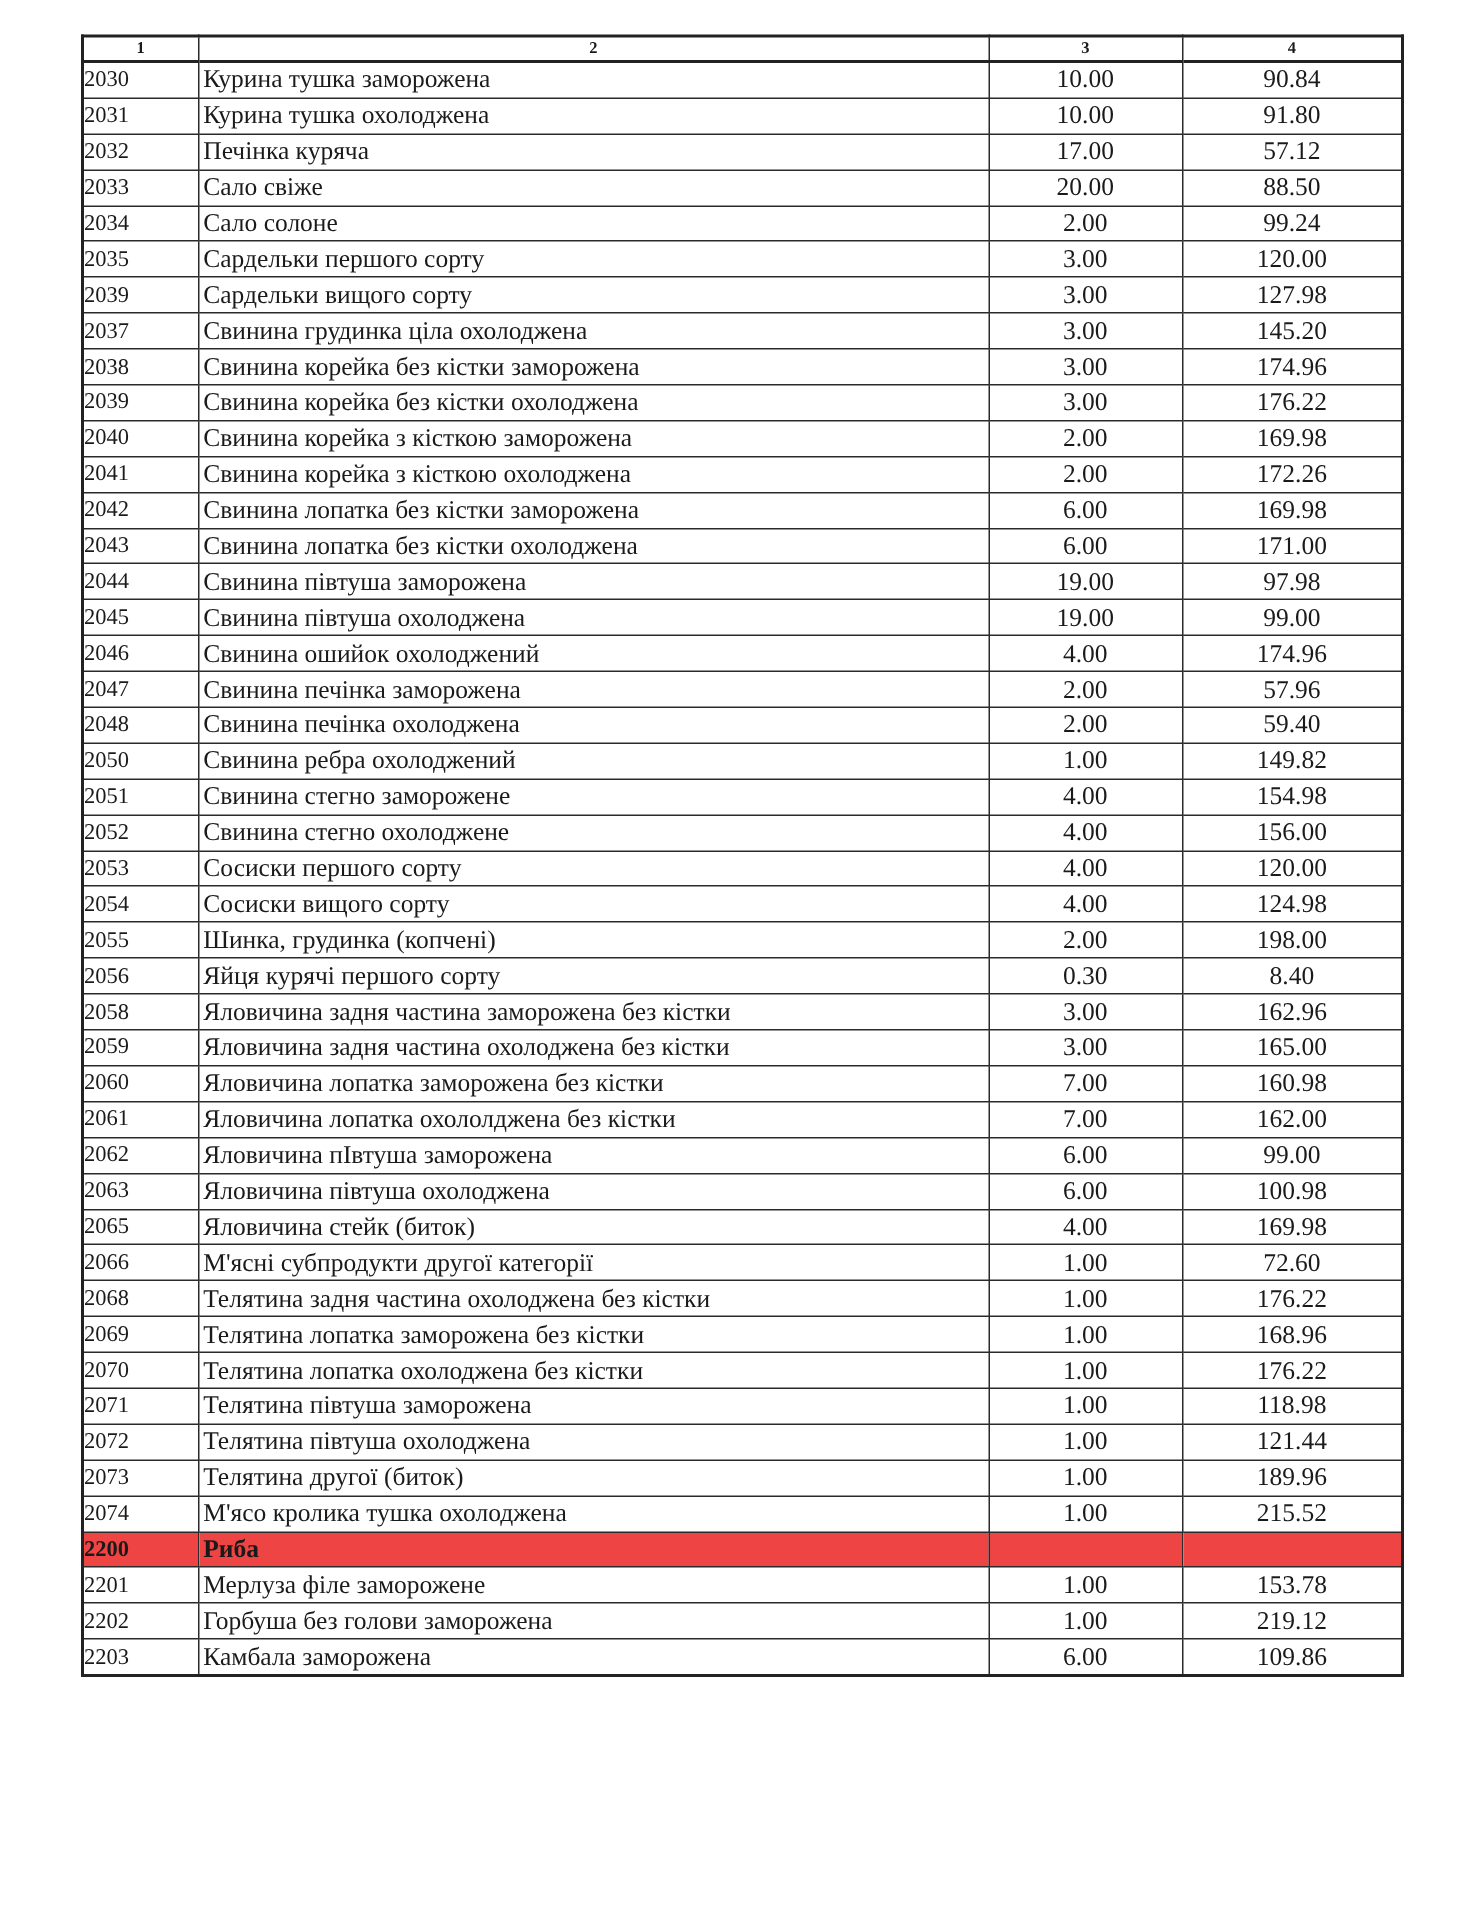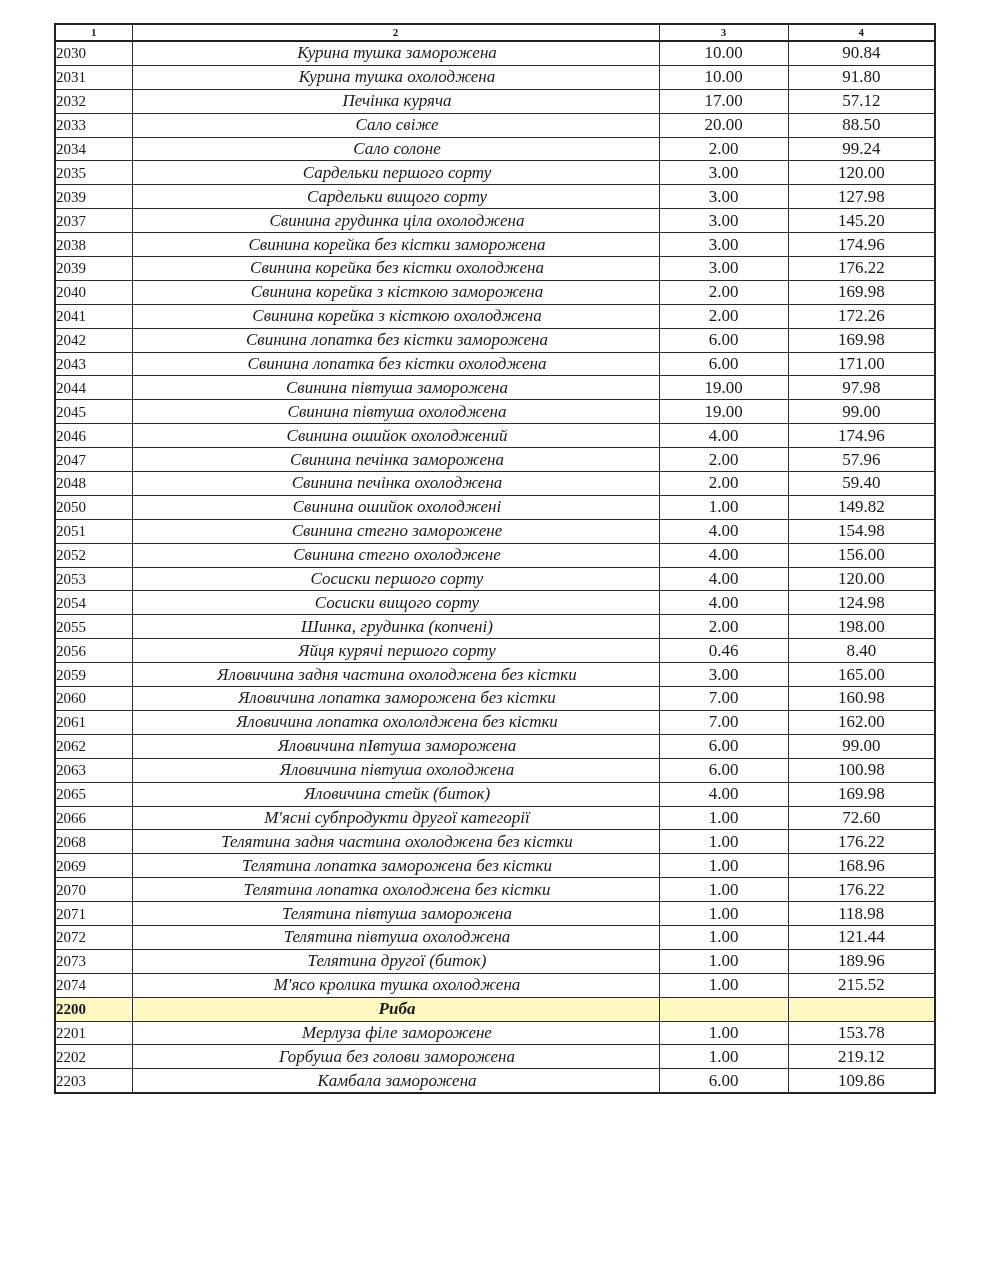--- a/index.html
+++ b/index.html
@@ -51,29 +51,28 @@
     table.price-table tbody td {
       height: 22.9px;
       font-size: 17px;
       line-height: 22px;
     }
     td.code {
       text-align: left;
       font-size: 15px !important;
     }
     td.name {
-      text-align: center;
+      text-align: left;
       padding-left: 3px !important;
-      font-style: italic;
     }
     td.qty, td.price {
       text-align: center;
     }
     tr.section-row td {
-      background: #fef9c3;
+      background: #ef4444;
       font-weight: bold;
     }
     tr.section-row td.code {
       font-weight: bold;
     }
   </style>
 </head>
 <body>
 
 <div class="page">
@@ -202,21 +201,21 @@
           <td class="price">57.96</td>
         </tr>
         <tr>
           <td class="code">2048</td>
           <td class="name">Свинина печінка охолоджена</td>
           <td class="qty">2.00</td>
           <td class="price">59.40</td>
         </tr>
         <tr>
           <td class="code">2050</td>
-          <td class="name">Свинина ошийок охолоджені</td>
+          <td class="name">Свинина ребра охолоджений</td>
           <td class="qty">1.00</td>
           <td class="price">149.82</td>
         </tr>
         <tr>
           <td class="code">2051</td>
           <td class="name">Свинина стегно заморожене</td>
           <td class="qty">4.00</td>
           <td class="price">154.98</td>
         </tr>
         <tr>
@@ -239,22 +238,28 @@
         </tr>
         <tr>
           <td class="code">2055</td>
           <td class="name">Шинка, грудинка (копчені)</td>
           <td class="qty">2.00</td>
           <td class="price">198.00</td>
         </tr>
         <tr>
           <td class="code">2056</td>
           <td class="name">Яйця курячі першого сорту</td>
-          <td class="qty">0.46</td>
+          <td class="qty">0.30</td>
           <td class="price">8.40</td>
+        </tr>
+        <tr>
+          <td class="code">2058</td>
+          <td class="name">Яловичина задня частина заморожена без кістки</td>
+          <td class="qty">3.00</td>
+          <td class="price">162.96</td>
         </tr>
         <tr>
           <td class="code">2059</td>
           <td class="name">Яловичина задня частина охолоджена без кістки</td>
           <td class="qty">3.00</td>
           <td class="price">165.00</td>
         </tr>
         <tr>
           <td class="code">2060</td>
           <td class="name">Яловичина лопатка заморожена без кістки</td>

